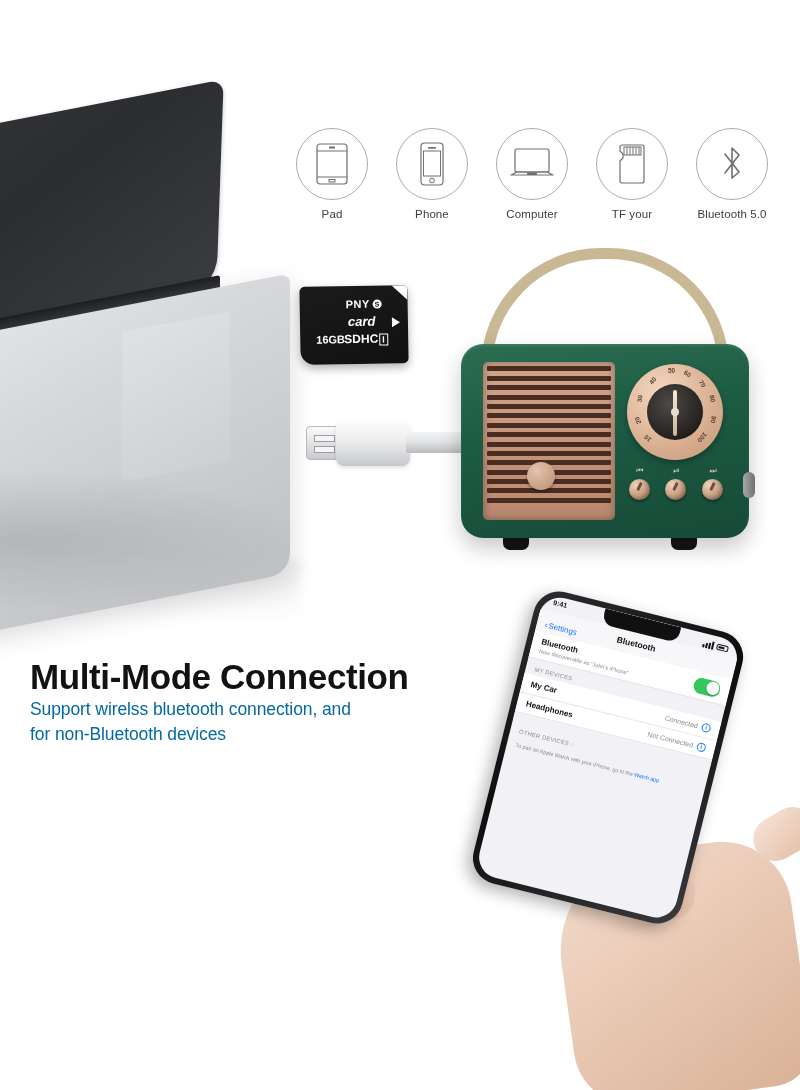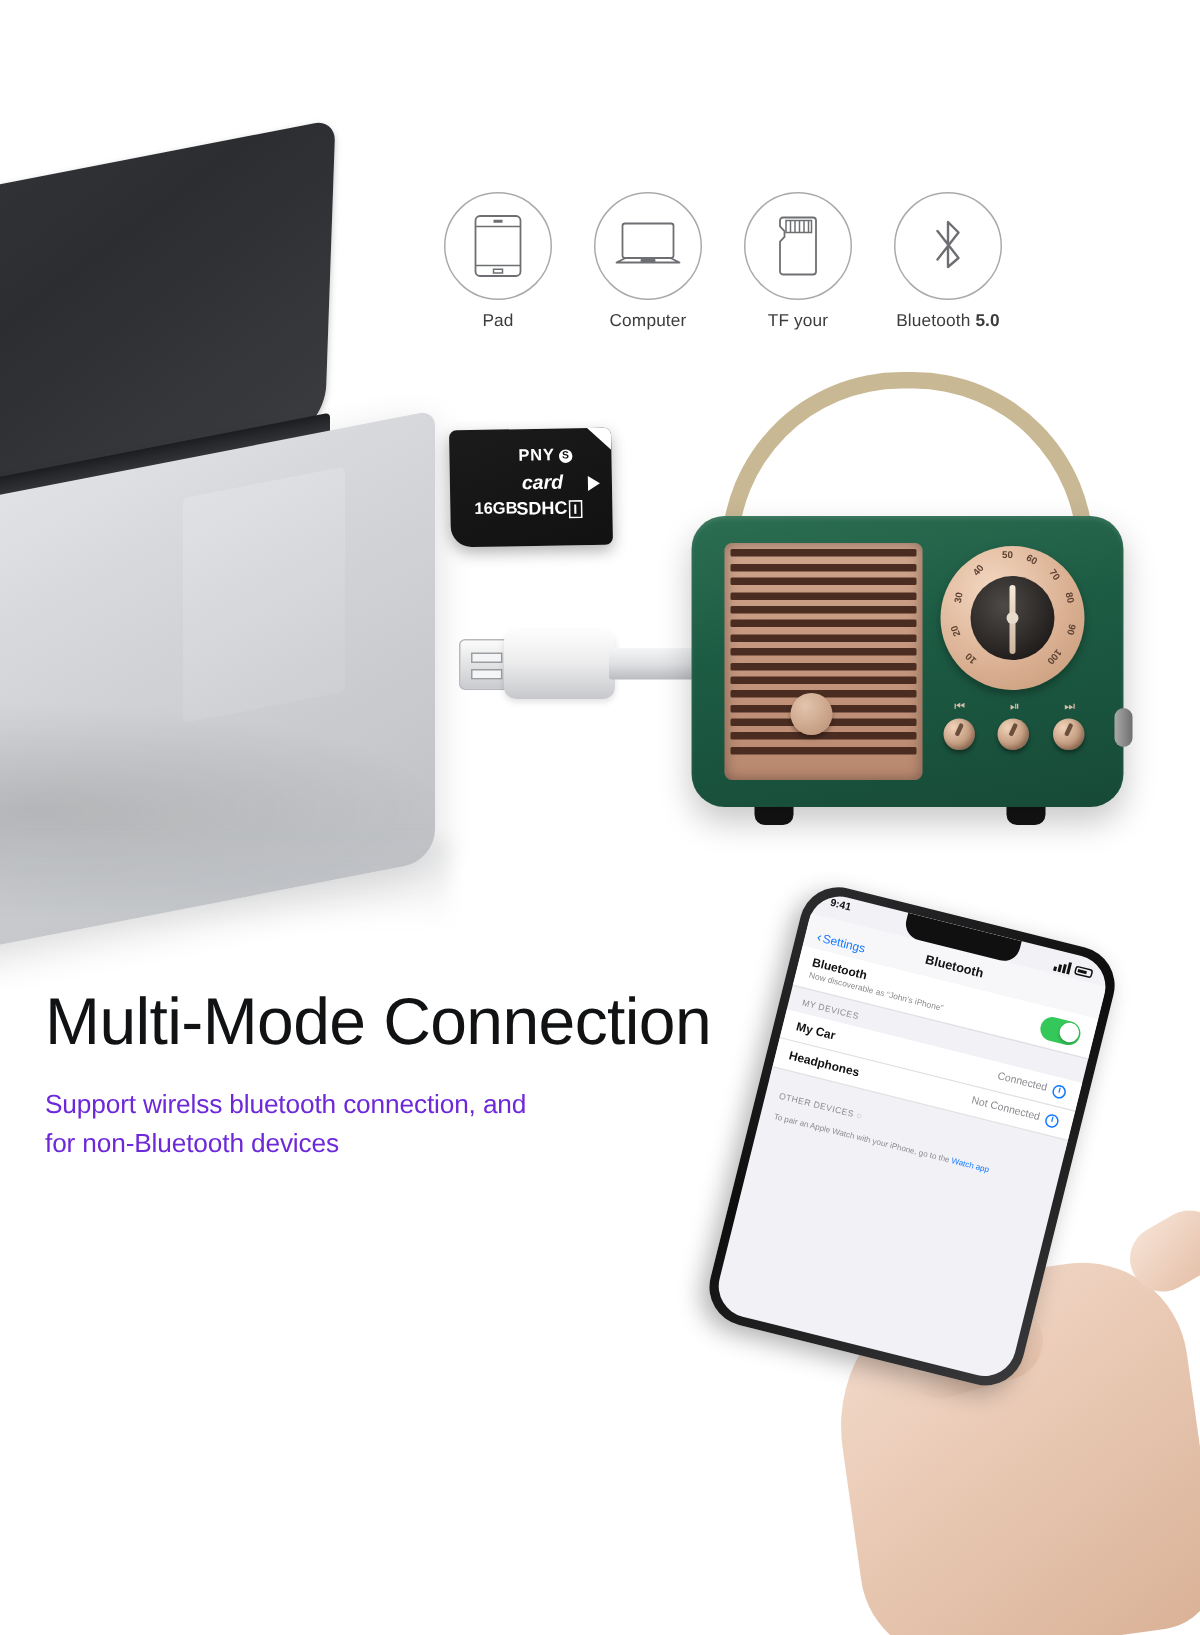--- a/index.html
+++ b/index.html
@@ -52,21 +52,21 @@
   }
 
   
   .icons { position:absolute; left:282px; top:128px; width:500px; display:flex; gap:0; }
   .icon-cell { width:100px; display:flex; flex-direction:column; align-items:center; }
   .icon-oval {
     width:72px; height:72px; border:1px solid #a9aaac; border-radius:50%;
     display:flex; align-items:center; justify-content:center;
   }
   .icon-label { margin-top:8px; font-size:11.5px; color:#3c3c3e; letter-spacing:.1px; white-space:nowrap; }
-  .icon-label .ver { font-weight:700; }
+  .icon-label .ver { font-weight:400; }
 
   
   .sdcard {
     position:absolute; left:300px; top:286px; width:108px; height:78px;
     background:linear-gradient(160deg,#1b1b1b,#111); border-radius:5px 5px 5px 14px;
     transform:rotate(-1deg);
     box-shadow:0 4px 10px rgba(0,0,0,.3);
   }
   .sd-notch{ position:absolute; right:0; top:0; width:16px; height:15px; background:#fff; border-radius:0 5px 0 0;
     clip-path:polygon(100% 0,100% 100%,0 0); }
@@ -254,24 +254,24 @@
   .nail{
     position:absolute; width:30px; height:34px; border-radius:50%;
     background:linear-gradient(160deg,#fdf0e7,#eed2bf);
   }
   .n1{ left:56px; top:84px; transform:rotate(-22deg); }
   .n2{ left:76px; top:130px; transform:rotate(-14deg); }
 
   
   .copy{ position:absolute; left:30px; top:658px; width:470px; }
   .headline{
-    font-size:44px; font-weight:400; color:#111214; letter-spacing:-.4px; line-height:1.1;
+    font-size:35px; font-weight:700; color:#111214; letter-spacing:-.4px; line-height:1.1;
   }
   .subcopy{
-    margin-top:18px; font-size:17.5px; color:#6d28d9; line-height:1.48; letter-spacing:-.1px;
+    margin-top:0; font-size:17.5px; color:#0369a1; line-height:1.48; letter-spacing:-.1px;
   }
   .subcopy div{ white-space:nowrap; }
 
   .topfade{
     position:absolute; left:0; top:560px; width:300px; height:60px;
     background:linear-gradient(180deg,rgba(190,192,196,.35),rgba(255,255,255,0));
     filter:blur(6px);
   }
 </style>
 </head>
@@ -323,20 +323,31 @@
           <rect x="2" y="2" width="30" height="40" rx="3" fill="none" stroke="#6e6f72" stroke-width="1.2"></rect>
           <line x1="2" y1="9" x2="32" y2="9" stroke="#6e6f72" stroke-width="1"></line>
           <line x1="2" y1="35" x2="32" y2="35" stroke="#6e6f72" stroke-width="1"></line>
           <rect x="14" y="4.5" width="6" height="2" fill="#6e6f72"></rect>
           <rect x="14" y="37.5" width="6" height="2.5" fill="none" stroke="#6e6f72" stroke-width="1"></rect>
         </svg>
       </div>
       <div class="icon-label">Pad</div>
     </div>
 
+    <div class="icon-cell">
+      <div class="icon-oval">
+        <svg width="26" height="46" viewBox="0 0 26 46">
+          <rect x="2" y="2" width="22" height="42" rx="3.5" fill="none" stroke="#6e6f72" stroke-width="1.2"></rect>
+          <rect x="9" y="6" width="8" height="1.8" rx="0.9" fill="#6e6f72"></rect>
+          <rect x="4.5" y="10" width="17" height="25" fill="none" stroke="#6e6f72" stroke-width="1"></rect>
+          <circle cx="13" cy="39.5" r="2.4" fill="none" stroke="#6e6f72" stroke-width="1"></circle>
+        </svg>
+      </div>
+      <div class="icon-label">Phone</div>
+    </div>
 
     <div class="icon-cell">
       <div class="icon-oval">
         <svg width="50" height="38" viewBox="0 0 50 38">
           <rect x="8" y="4" width="34" height="23" rx="1.6" fill="none" stroke="#6e6f72" stroke-width="1.2"></rect>
           <path d="M4 30 L10 27 L40 27 L46 30 Z" fill="none" stroke="#6e6f72" stroke-width="1.2" stroke-linejoin="round"></path>
           <rect x="20" y="27.5" width="10" height="2.4" rx="1" fill="#6e6f72"></rect>
         </svg>
       </div>
       <div class="icon-label">Computer</div>

